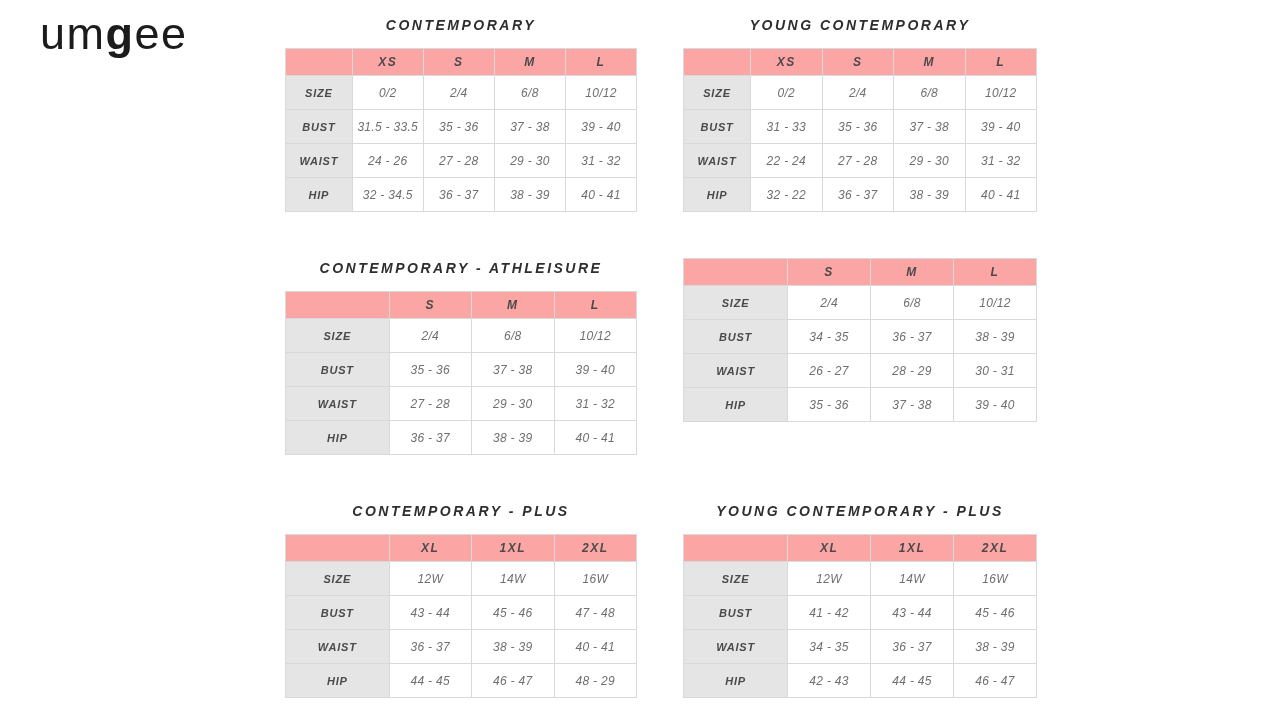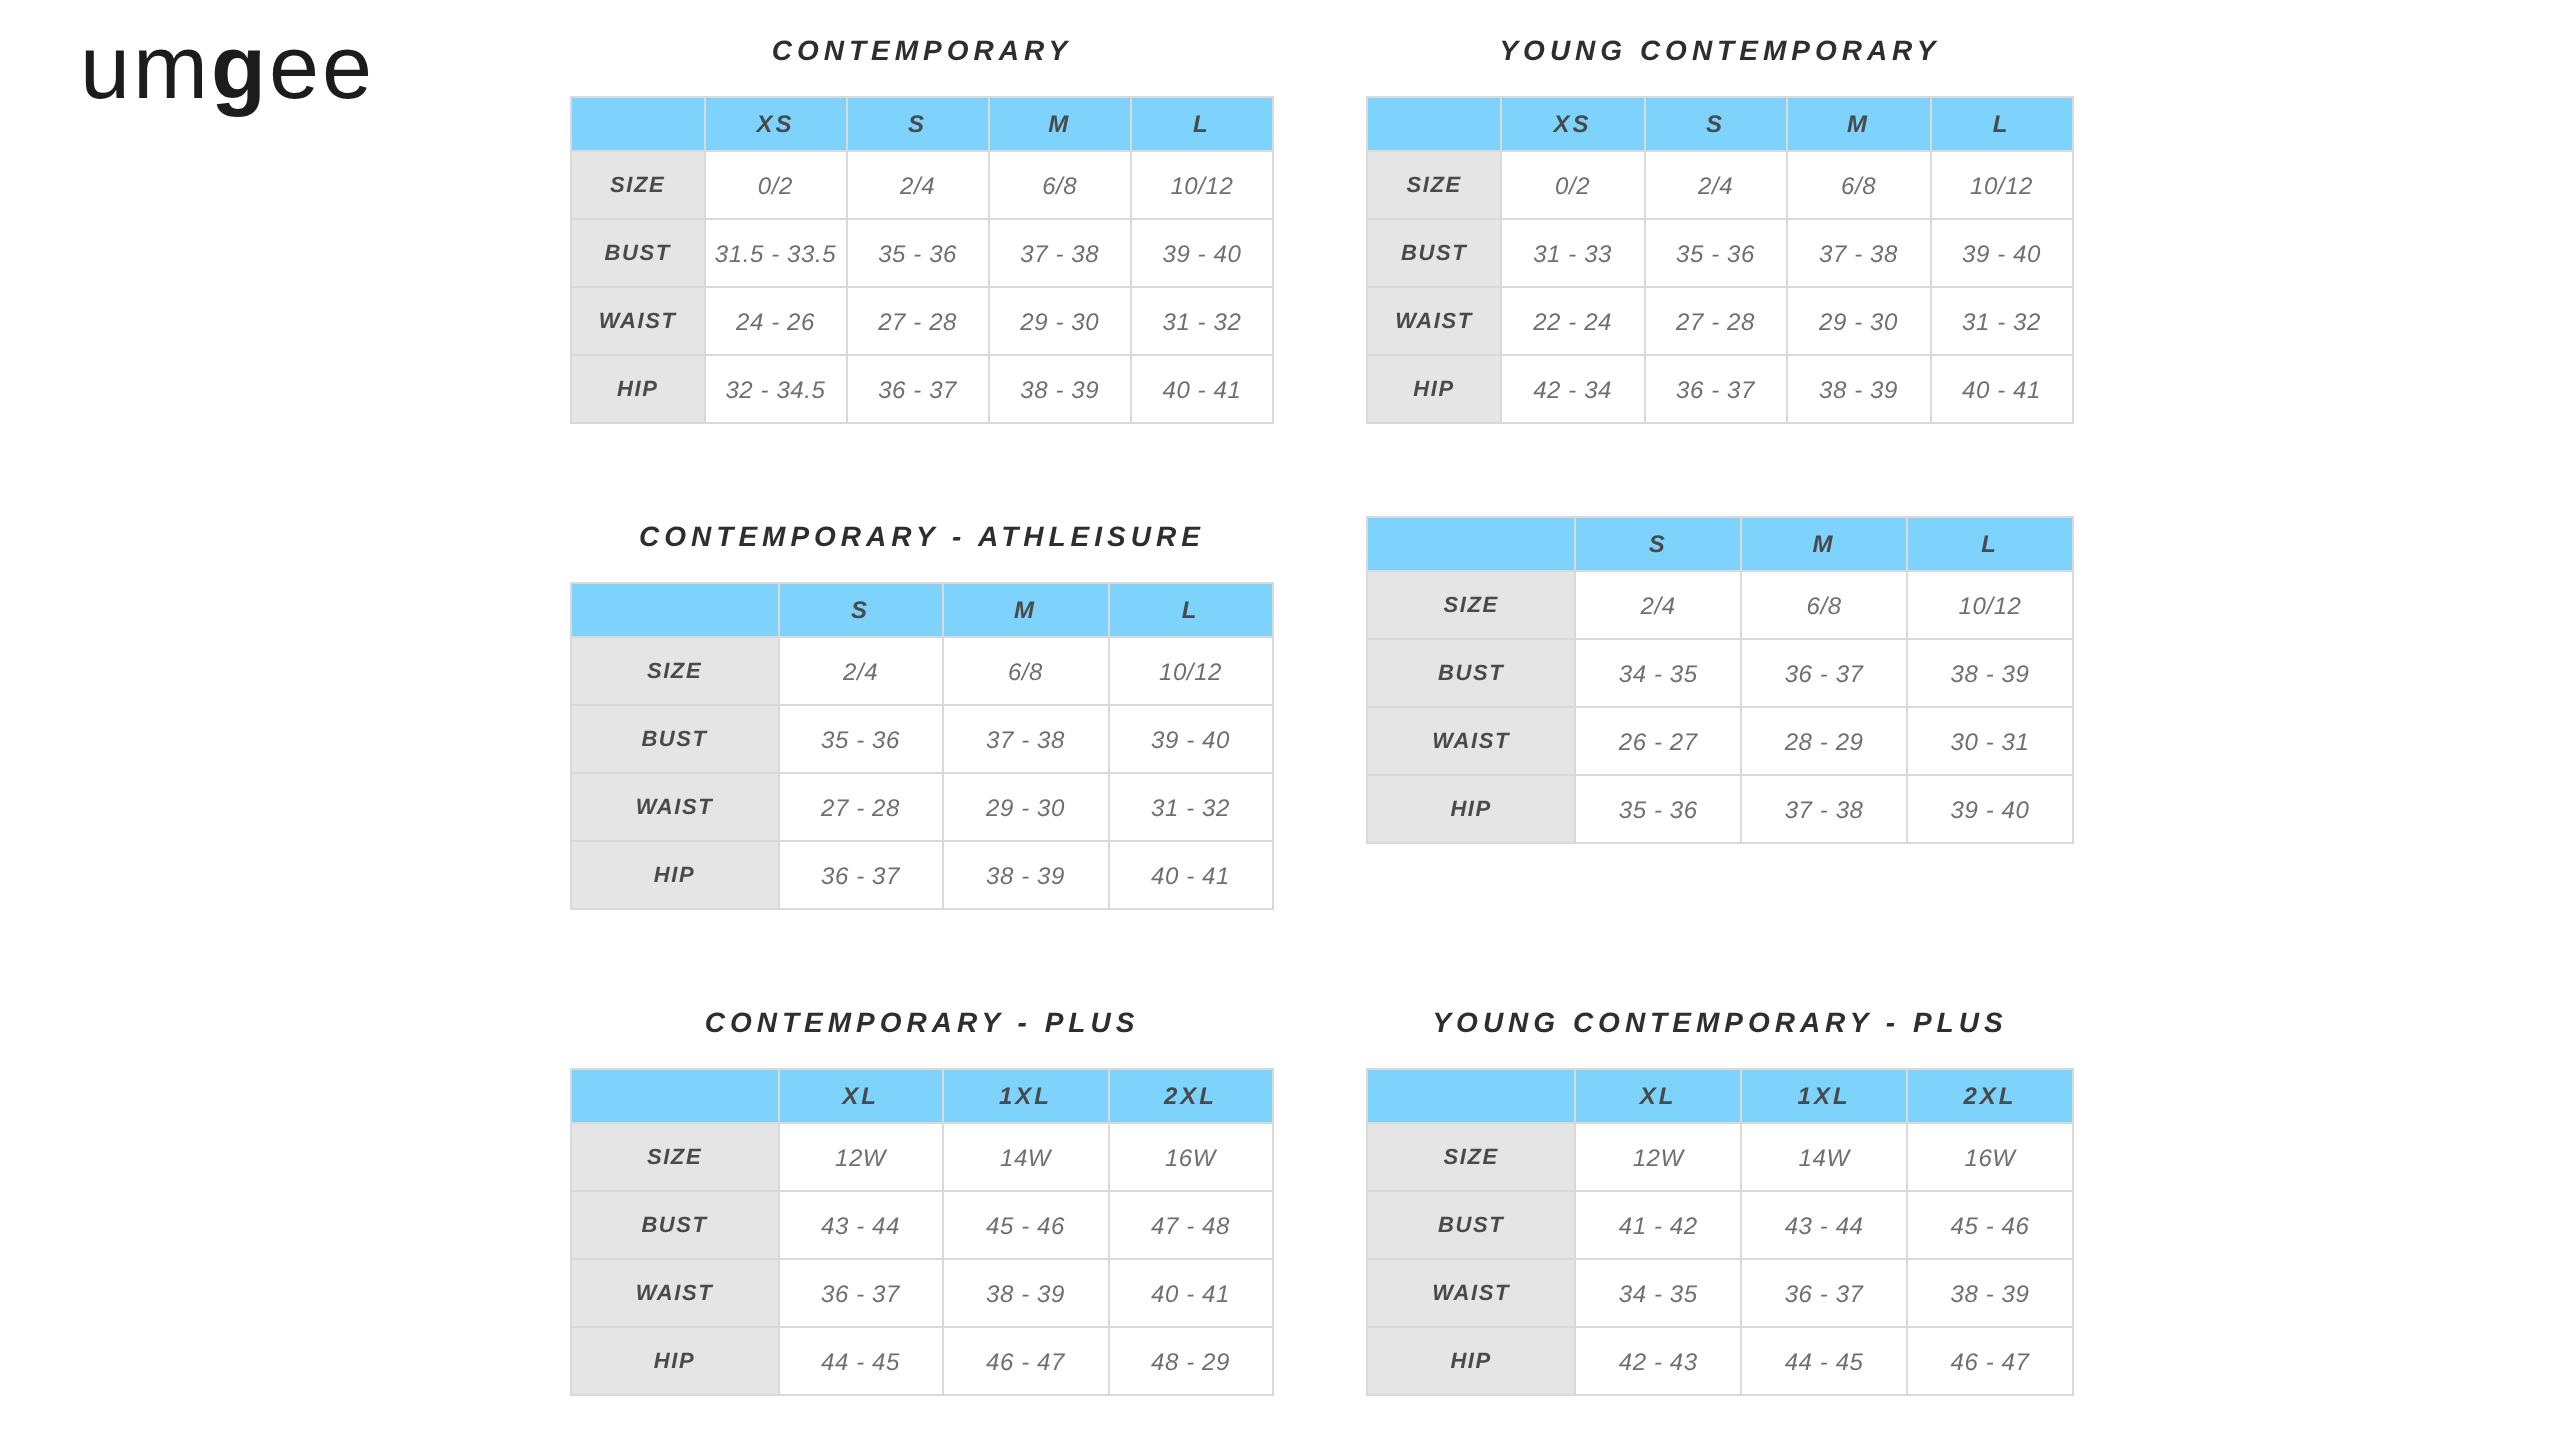--- a/index.html
+++ b/index.html
@@ -14,21 +14,21 @@
             display:grid; grid-template-columns:352px 354px;
             column-gap:46px; row-gap:46px;font-style:italic; }
 
   .chart { width:100%; }
   .chart-title { text-align:center; font-size:14px; font-weight:700;
                  letter-spacing:2.5px; color:#2e2e2e; margin:0 0 13px 0;
                  line-height:20px; }
 
   table { width:100%; border-collapse:collapse; table-layout:fixed; }
   th, td { border:1px solid #d9d9d9; text-align:center; vertical-align:middle; }
-  thead th { background:#7dd3fc; height:27px; font-size:12px; font-weight:700;
+  thead th { background:#fca5a5; height:27px; font-size:12px; font-weight:700;
              letter-spacing:1.5px; color:#4a4a4a; }
   tbody th.row-label { background:#e5e5e5; height:34px; font-size:11px;
                        font-weight:700; letter-spacing:0.8px; color:#4a4a4a; }
   tbody td { background:#ffffff; font-size:12px; color:#6f6f6f;
              letter-spacing:0.3px; }
 </style>
 </head>
 <body>
 
 <div class="logo"><span>um</span><span class="logo-bold">g</span><span>ee</span></div>
@@ -108,21 +108,21 @@
           </tr>
           <tr>
             <th class="row-label">WAIST</th>
             <td>22 - 24</td>
             <td>27 - 28</td>
             <td>29 - 30</td>
             <td>31 - 32</td>
           </tr>
           <tr>
             <th class="row-label">HIP</th>
-            <td>42 - 34</td>
+            <td>32 - 22</td>
             <td>36 - 37</td>
             <td>38 - 39</td>
             <td>40 - 41</td>
           </tr>
         </tbody>
     </table>
   </section>
 
   <section class="chart">
     <h2 class="chart-title">CONTEMPORARY - ATHLEISURE</h2>

